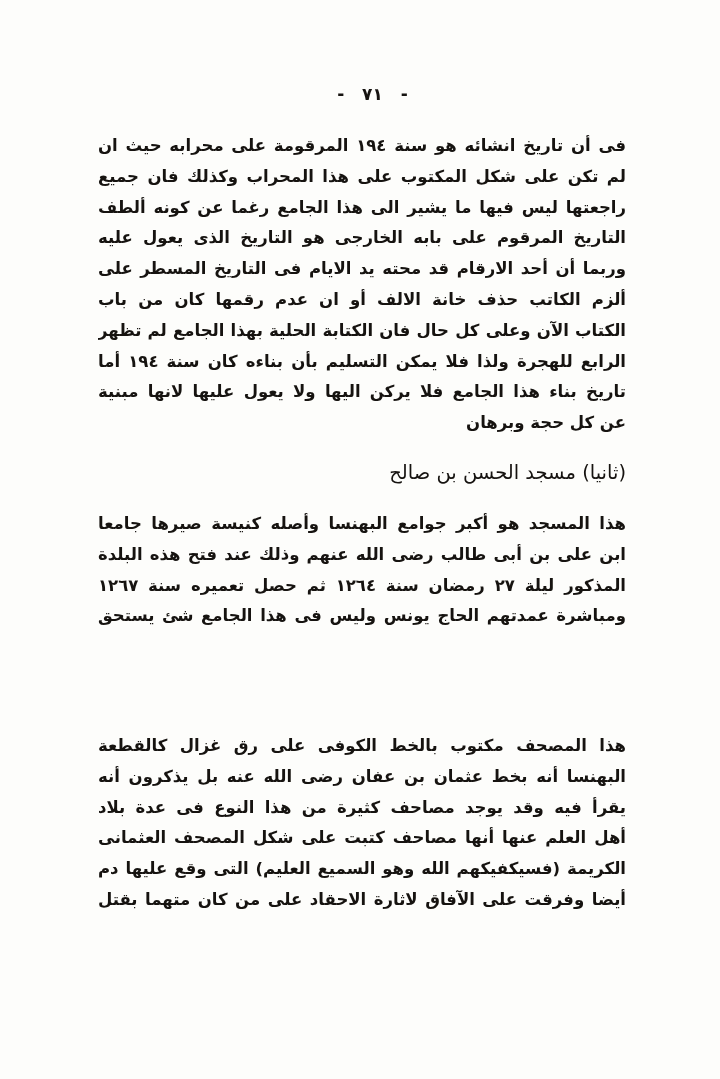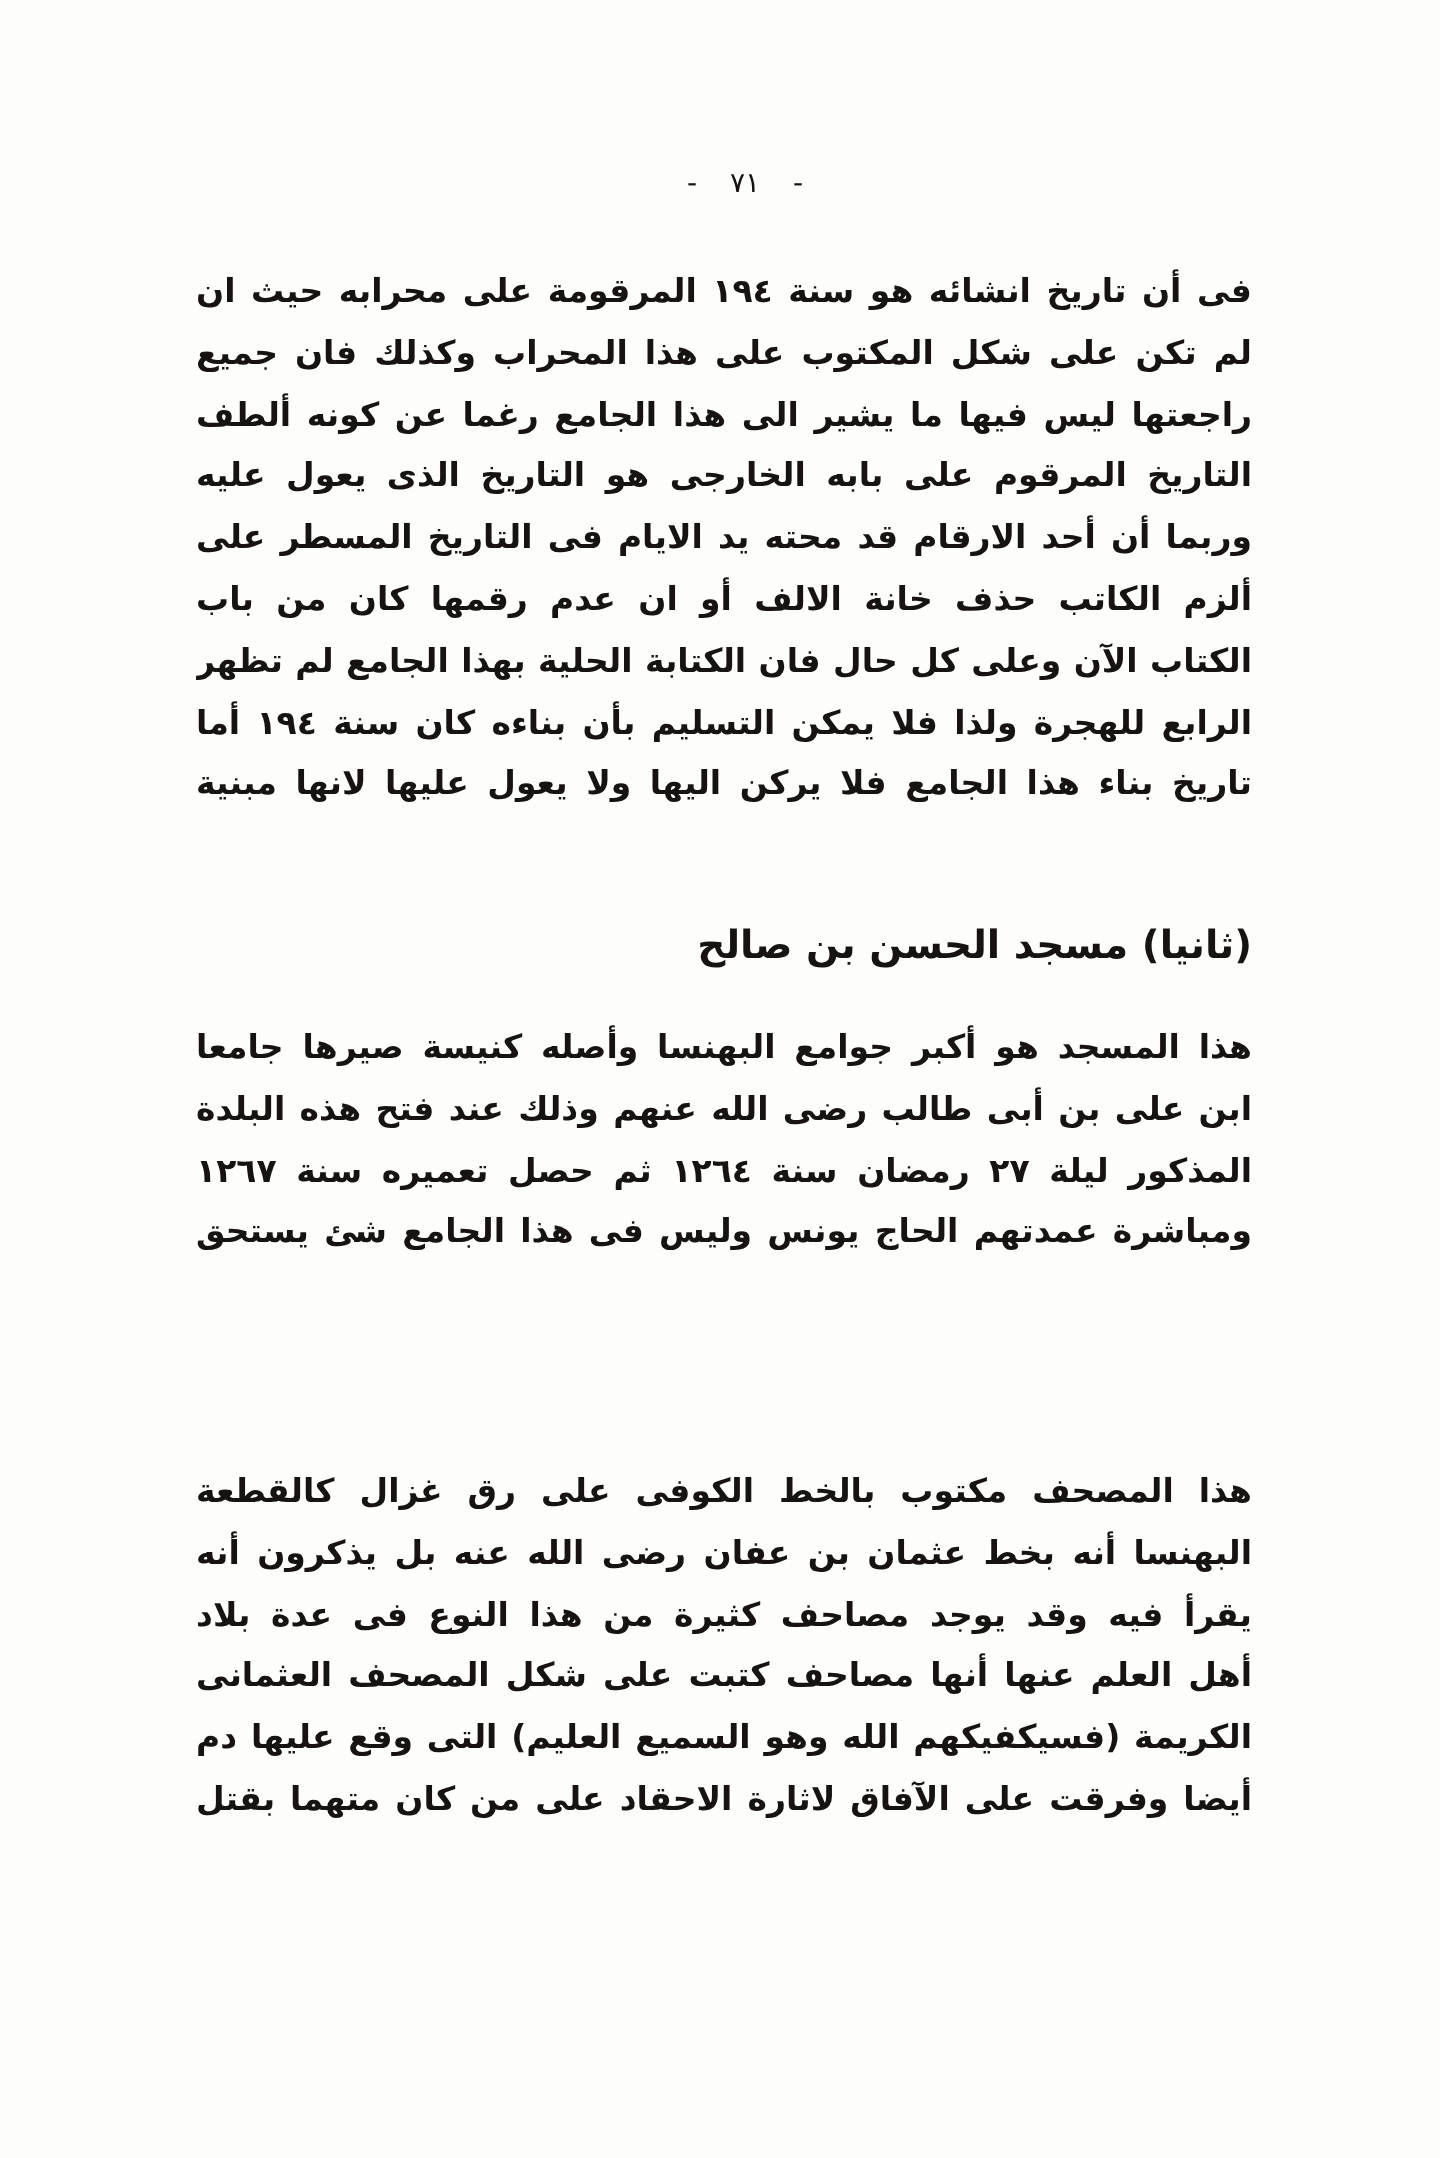--- a/index.html
+++ b/index.html
@@ -9,42 +9,42 @@
     margin:0 auto;
     background:#fdfdfb;
     font-family:"DejaVu Sans",sans-serif;
     color:#161310;
     overflow:hidden;
     direction:rtl;
   }
   .pagenum{
     position:absolute;top:84px;left:0;right:0;
     text-align:center;
-    font-weight:normal;font-size:14px;
+    font-weight:bold;font-size:17px;
     word-spacing:12px;letter-spacing:1px;margin-left:25px;
   }
   .textblock{
     position:absolute;left:98px;top:0;width:528px;height:1079px;
     direction:rtl;
   }
   .para{position:absolute;left:0;right:0;}
   .line{
     height:30.8px;line-height:30.8px;
     font-size:16.5px;font-weight:bold;
     text-align:justify;
     text-align-last:justify;
     text-justify:inter-word;
     overflow:hidden;
     white-space:normal;
   }
   .line.end{text-align-last:right;}
   .heading{
     position:absolute;left:0;right:0;
     text-align:right;
-    font-weight:bold;font-size:19.5px;line-height:30px;
+    font-weight:normal;font-size:19.5px;line-height:30px;
   }
   #para1{top:131px;}
   #heading2{top:458px;}
   #para2{top:509px;}
   #heading3{top:684px;}
   #para3{top:731px;}
 </style>
 </head>
 <body>
 
@@ -57,20 +57,21 @@
     <div class="para" id="para1">
       <div class="line">فى أن تاريخ انشائه هو سنة ١٩٤ المرقومة على محرابه حيث ان الكتابة فى ذلك العصر</div>
       <div class="line">لم تكن على شكل المكتوب على هذا المحراب وكذلك فان جميع الكتب القديمة التى</div>
       <div class="line">راجعتها ليس فيها ما يشير الى هذا الجامع رغما عن كونه ألطف مساجد البهنسا وعندى ان</div>
       <div class="line">التاريخ المرقوم على بابه الخارجى هو التاريخ الذى يعول عليه لمعرفة زمن بناء هذا الجامع</div>
       <div class="line">وربما أن أحد الارقام قد محته يد الايام فى التاريخ المسطر على المحراب أو أن ضيق المحل</div>
       <div class="line">ألزم الكاتب حذف خانة الالف أو ان عدم رقمها كان من باب الاختصار كما هى عادة بعض</div>
       <div class="line">الكتاب الآن وعلى كل حال فان الكتابة الحلية بهذا الجامع لم تظهر فى الوجود الا بعد القرن</div>
       <div class="line">الرابع للهجرة ولذا فلا يمكن التسليم بأن بناءه كان سنة ١٩٤ أما أقوال الاهالى عن</div>
       <div class="line">تاريخ بناء هذا الجامع فلا يركن اليها ولا يعول عليها لانها مبنية على مجرد السماع خالية</div>
+      <div class="line end">عن كل حجة وبرهان</div>
     </div>
 
     <div class="heading" id="heading2">(ثانيا) مسجد الحسن بن صالح</div>
 
     <div class="para" id="para2">
       <div class="line">هذا المسجد هو أكبر جوامع البهنسا وأصله كنيسة صيرها جامعا الحسن بن صالح بن الحسن</div>
       <div class="line">ابن على بن أبى طالب رضى الله عنهم وذلك عند فتح هذه البلدة المباركة وقد سقط الجامع</div>
       <div class="line">المذكور ليلة ٢٧ رمضان سنة ١٢٦٤ ثم حصل تعميره سنة ١٢٦٧ بمعرفة الاهالى</div>
       <div class="line">ومباشرة عمدتهم الحاج يونس وليس فى هذا الجامع شئ يستحق الذكر سوى قدمه وما يشير</div>
     </div>

